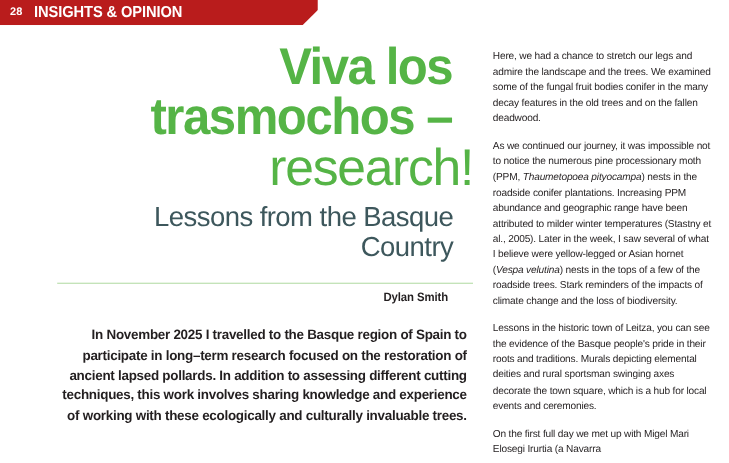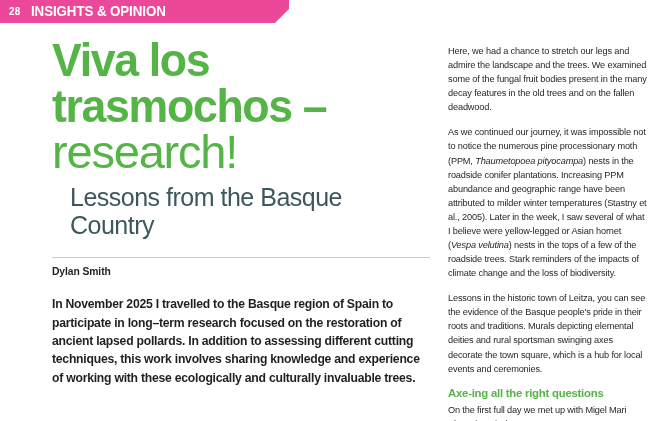--- a/index.html
+++ b/index.html
@@ -16,21 +16,21 @@
     position: relative;
   }
 
   
   .banner {
     position: absolute;
     left: 0;
     top: 0;
     width: 289px;
     height: 23px;
-    background: #ec4899;
+    background: #b91c1c;
     clip-path: polygon(0 0, 289px 0, 289px 9px, 275px 23px, 0 23px);
     display: flex;
     align-items: center;
   }
   .banner-pageno {
     color: #ffffff;
     font-size: 10px;
     font-weight: bold;
     letter-spacing: 0.2px;
     margin-left: 9px;
@@ -54,20 +54,21 @@
     left: 0;
     top: 23px;
     width: 663px;
     height: 398px;
   }
   .col-left {
     position: absolute;
     left: 52px;
     top: 0;
     width: 378px;
+    text-align: right;
   }
   .col-right {
     position: absolute;
     left: 448px;
     top: 21px;
     width: 200px;
   }
 
   
   .headline {
@@ -180,24 +181,23 @@
 
     <div class="rule"></div>
 
     <p class="byline">Dylan Smith</p>
 
     <p class="standfirst">In November 2025 I travelled to the Basque region of Spain to participate in long–term research focused on the restoration of ancient lapsed pollards. In addition to assessing different cutting techniques, this work involves sharing knowledge and experience of working with these ecologically and culturally invaluable trees.</p>
   </div>
 
   <div class="col-right">
 
-    <p class="body-p">Here, we had a chance to stretch our legs and admire the landscape and the trees. We examined some of the fungal fruit bodies present in the many decay features in the old trees and on the fallen deadwood.</p>
+    <p class="body-p">Here, we had a chance to stretch our legs and admire the landscape and the trees. We examined some of the fungal fruit bodies conifer in the many decay features in the old trees and on the fallen deadwood.</p>
 
     <p class="body-p"><span>As we continued our journey, it was impossible not to notice the numerous pine processionary moth (PPM, </span><i>Thaumetopoea pityocampa</i><span>) nests in the roadside conifer plantations. Increasing PPM abundance and geographic range have been attributed to milder winter temperatures (Stastny et al., 2005). Later in the week, I saw several of what I believe were yellow-legged or Asian hornet (</span><i>Vespa velutina</i><span>) nests in the tops of a few of the roadside trees. Stark reminders of the impacts of climate change and the loss of biodiversity.</span></p>
 
     <p class="body-p">Lessons in the historic town of Leitza, you can see the evidence of the Basque people's pride in their roots and traditions. Murals depicting elemental deities and rural sportsman swinging axes decorate the town square, which is a hub for local events and ceremonies.</p>
 
-    <h2 class="subhead">Axe-ing all the right questions</h2>
 
     <p class="body-p">On the first full day we met up with Migel Mari Elosegi Irurtia (a Navarra</p>
   </div>
 
 </div>
 
 </body></html>

